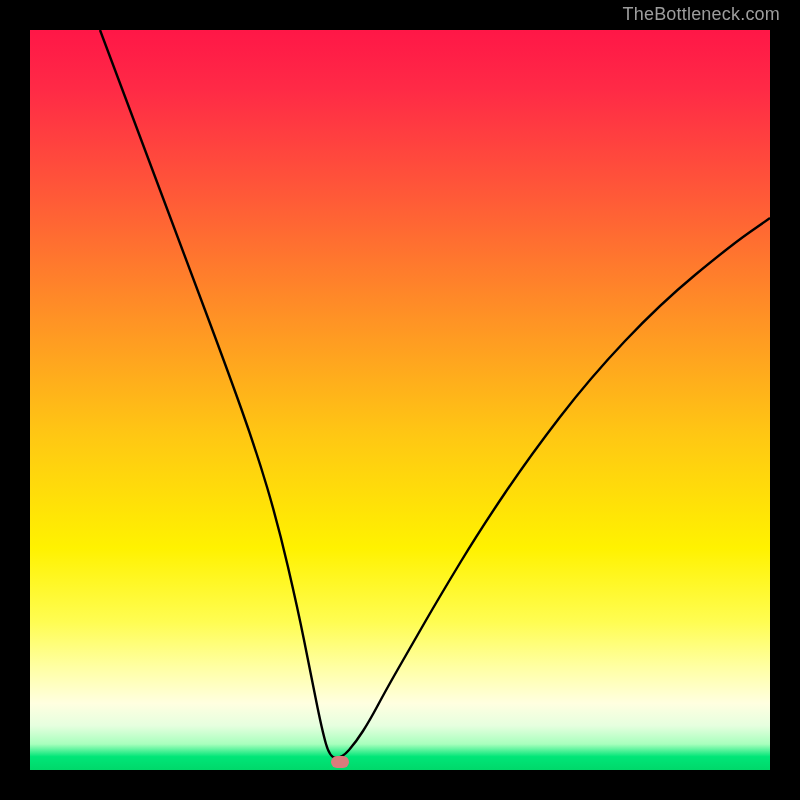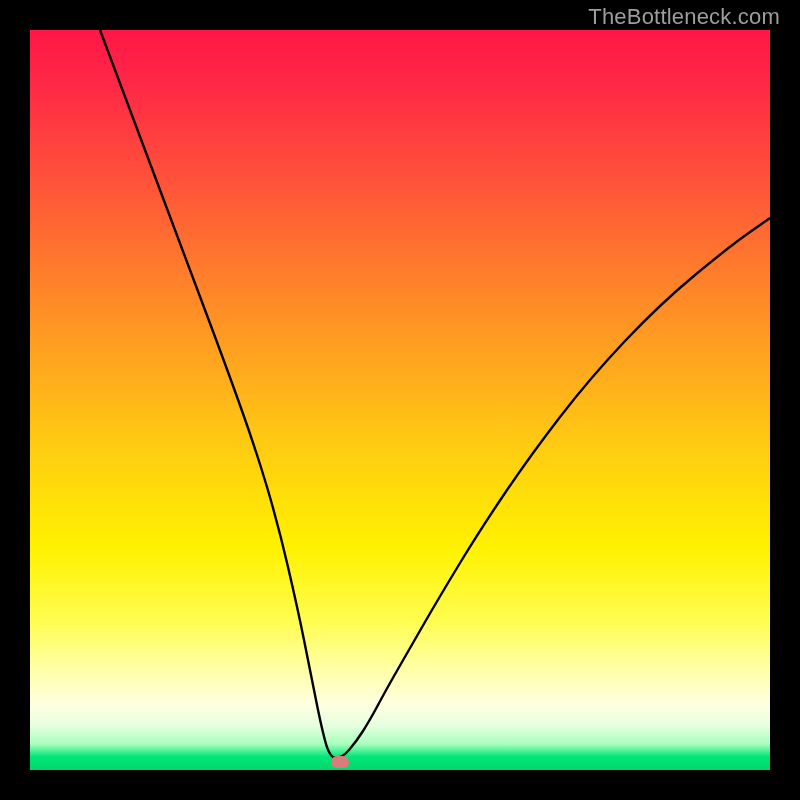--- a/index.html
+++ b/index.html
@@ -55,21 +55,21 @@
     height: 12px;
     border-radius: 6px / 6px;
     background: #d97c7c;
     transform: translate(-50%, -50%);
   }
   .watermark {
     position: absolute;
     top: 4px;
     right: 20px;
     color: #9d9d9d;
-    font-size: 22px;
+    font-size: 18px;
     font-weight: 500;
     letter-spacing: 0.2px;
     user-select: none;
   }
 </style>
 </head>
 <body>
 
 <div class="watermark">TheBottleneck.com</div>
 

